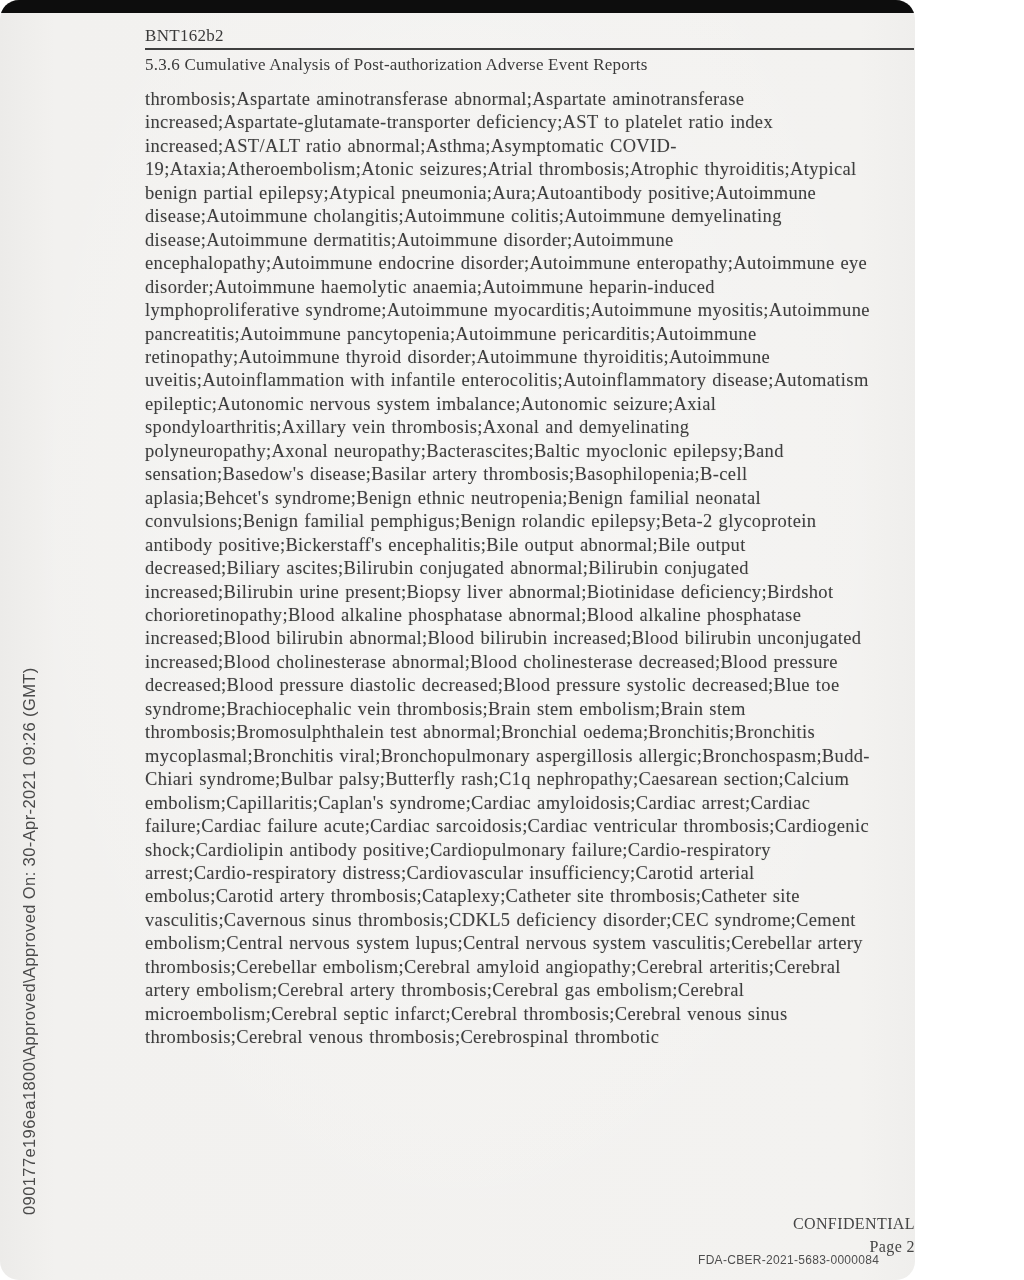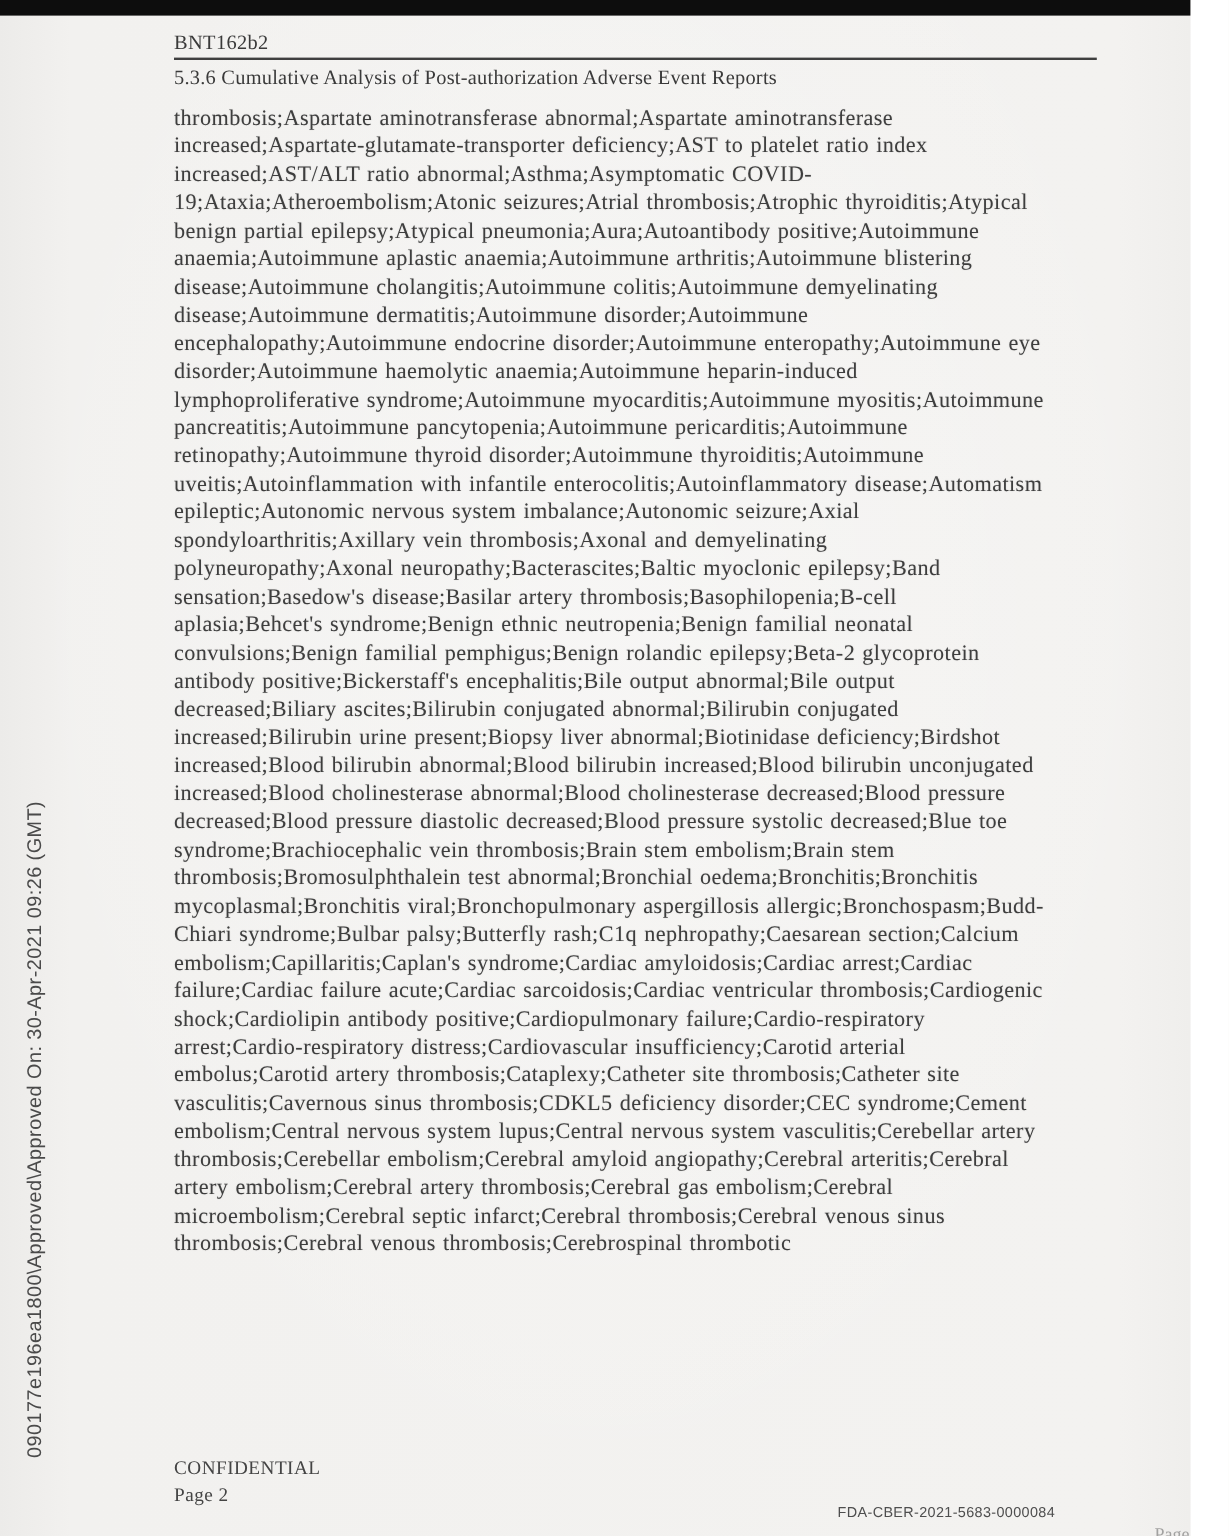--- a/index.html
+++ b/index.html
@@ -1,28 +1,29 @@
 <!DOCTYPE html>
 <html><head>
 <meta charset="utf-8">
 <style>
   * { margin: 0; padding: 0; box-sizing: border-box; }
   html, body { width: 1024px; height: 1280px; }
   body { font-family: "Liberation Serif", serif; }
 
   .page {
     position: relative;
-    width: 992px;
+    width: 915px;
     height: 1280px;
     overflow: hidden;
     background:
       radial-gradient(ellipse at 50% 40%, rgba(255,255,255,.35), rgba(0,0,0,0) 70%),
       linear-gradient(90deg, #ecebe9 0%, #f2f1ef 6%, #f3f2f0 94%, #efeeec 100%),
       #f2f1ef;
     color: #3c3c3c;
+    border-radius: 19px;
   }
 
   .scan {
     position: absolute;
     inset: 0;
     filter: blur(0.3px);
   }
 
   .topbar {
     position: absolute;
@@ -80,21 +81,21 @@
     word-spacing: 1px;
     color: #3e3e3e;
     text-shadow: 0 0 1px rgba(70,70,70,.25);
   }
   .body-line { white-space: nowrap; }
 
   .footer-center {
     position: absolute;
     left: 145px;
     width: 770px;
-    text-align: left;
+    text-align: right;
     font-size: 16px;
     letter-spacing: .4px;
     color: #444;
   }
   .confidential { top: 1215px; }
   .page-number  { top: 1238px; }
 
   .fda-id {
     position: absolute;
     left: 698px;
@@ -132,38 +133,38 @@
     </div>
 
     <div class="watermark">090177e196ea1800\Approved\Approved On: 30-Apr-2021 09:26 (GMT)</div>
 
     <div class="body-text">
         <div class="body-line">thrombosis;Aspartate aminotransferase abnormal;Aspartate aminotransferase</div>
         <div class="body-line">increased;Aspartate-glutamate-transporter deficiency;AST to platelet ratio index</div>
         <div class="body-line">increased;AST/ALT ratio abnormal;Asthma;Asymptomatic COVID-</div>
         <div class="body-line">19;Ataxia;Atheroembolism;Atonic seizures;Atrial thrombosis;Atrophic thyroiditis;Atypical</div>
         <div class="body-line">benign partial epilepsy;Atypical pneumonia;Aura;Autoantibody positive;Autoimmune</div>
-        <div class="body-line">anaemia;Autoimmune aplastic anaemia;Autoimmune arthritis;Autoimmune blistering</div>
         <div class="body-line">disease;Autoimmune cholangitis;Autoimmune colitis;Autoimmune demyelinating</div>
         <div class="body-line">disease;Autoimmune dermatitis;Autoimmune disorder;Autoimmune</div>
         <div class="body-line">encephalopathy;Autoimmune endocrine disorder;Autoimmune enteropathy;Autoimmune eye</div>
         <div class="body-line">disorder;Autoimmune haemolytic anaemia;Autoimmune heparin-induced</div>
         <div class="body-line">lymphoproliferative syndrome;Autoimmune myocarditis;Autoimmune myositis;Autoimmune</div>
         <div class="body-line">pancreatitis;Autoimmune pancytopenia;Autoimmune pericarditis;Autoimmune</div>
         <div class="body-line">retinopathy;Autoimmune thyroid disorder;Autoimmune thyroiditis;Autoimmune</div>
         <div class="body-line">uveitis;Autoinflammation with infantile enterocolitis;Autoinflammatory disease;Automatism</div>
         <div class="body-line">epileptic;Autonomic nervous system imbalance;Autonomic seizure;Axial</div>
         <div class="body-line">spondyloarthritis;Axillary vein thrombosis;Axonal and demyelinating</div>
         <div class="body-line">polyneuropathy;Axonal neuropathy;Bacterascites;Baltic myoclonic epilepsy;Band</div>
         <div class="body-line">sensation;Basedow's disease;Basilar artery thrombosis;Basophilopenia;B-cell</div>
         <div class="body-line">aplasia;Behcet's syndrome;Benign ethnic neutropenia;Benign familial neonatal</div>
         <div class="body-line">convulsions;Benign familial pemphigus;Benign rolandic epilepsy;Beta-2 glycoprotein</div>
         <div class="body-line">antibody positive;Bickerstaff's encephalitis;Bile output abnormal;Bile output</div>
         <div class="body-line">decreased;Biliary ascites;Bilirubin conjugated abnormal;Bilirubin conjugated</div>
         <div class="body-line">increased;Bilirubin urine present;Biopsy liver abnormal;Biotinidase deficiency;Birdshot</div>
+        <div class="body-line">chorioretinopathy;Blood alkaline phosphatase abnormal;Blood alkaline phosphatase</div>
         <div class="body-line">increased;Blood bilirubin abnormal;Blood bilirubin increased;Blood bilirubin unconjugated</div>
         <div class="body-line">increased;Blood cholinesterase abnormal;Blood cholinesterase decreased;Blood pressure</div>
         <div class="body-line">decreased;Blood pressure diastolic decreased;Blood pressure systolic decreased;Blue toe</div>
         <div class="body-line">syndrome;Brachiocephalic vein thrombosis;Brain stem embolism;Brain stem</div>
         <div class="body-line">thrombosis;Bromosulphthalein test abnormal;Bronchial oedema;Bronchitis;Bronchitis</div>
         <div class="body-line">mycoplasmal;Bronchitis viral;Bronchopulmonary aspergillosis allergic;Bronchospasm;Budd-</div>
         <div class="body-line">Chiari syndrome;Bulbar palsy;Butterfly rash;C1q nephropathy;Caesarean section;Calcium</div>
         <div class="body-line">embolism;Capillaritis;Caplan's syndrome;Cardiac amyloidosis;Cardiac arrest;Cardiac</div>
         <div class="body-line">failure;Cardiac failure acute;Cardiac sarcoidosis;Cardiac ventricular thrombosis;Cardiogenic</div>
         <div class="body-line">shock;Cardiolipin antibody positive;Cardiopulmonary failure;Cardio-respiratory</div>

